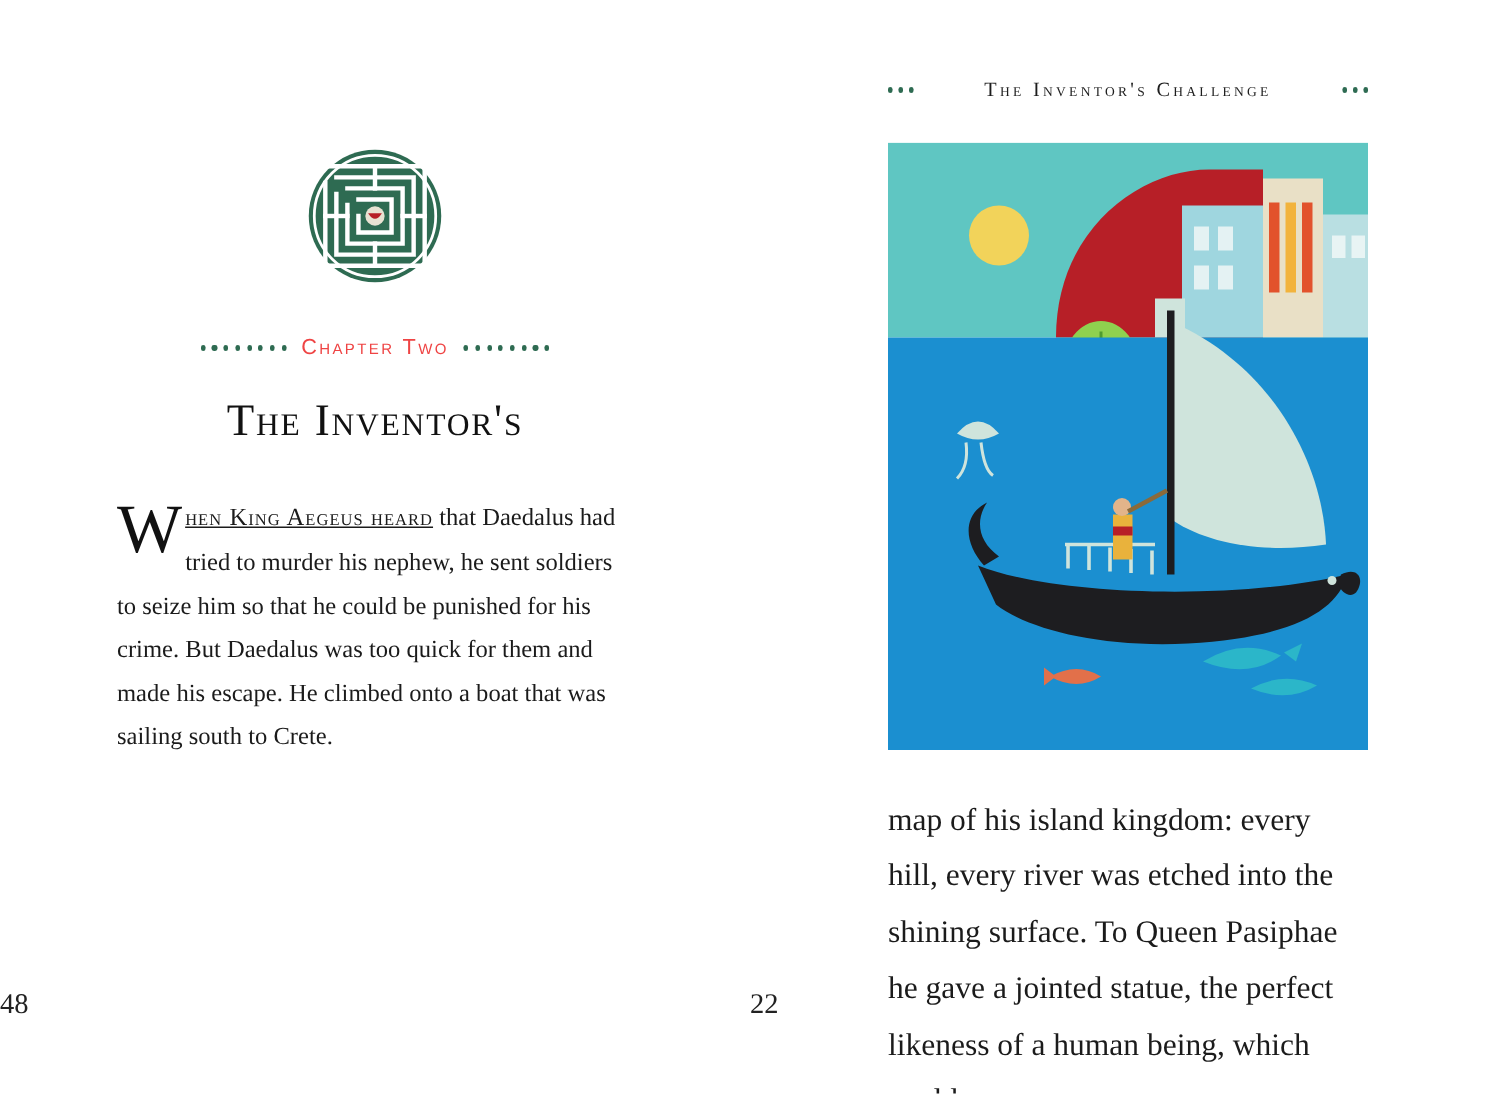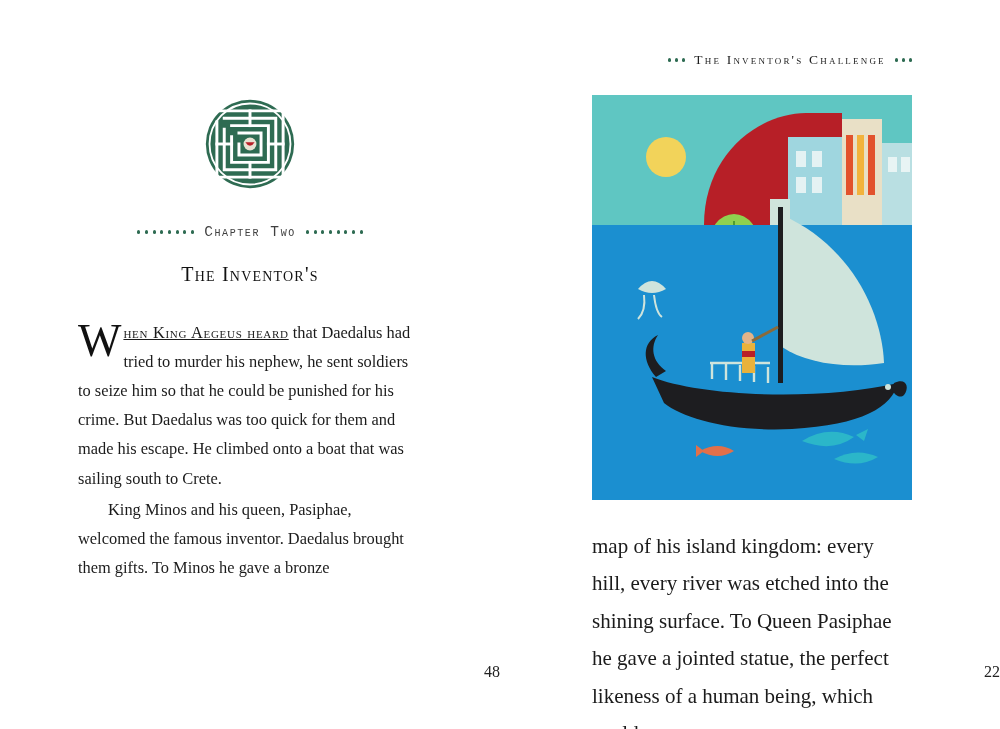--- a/index.html
+++ b/index.html
@@ -55,34 +55,34 @@
     gap: 4.5px;
   }
   .dots span {
     display: block;
     width: 3.2px;
     height: 3.2px;
     border-radius: 50%;
     background: #2e6b52;
   }
   .chapter-label {
-    font-family: Liberation Mono, monospace;
+    font-family: Liberation Sans, sans-serif;
     font-variant: small-caps;
     font-size: 14.5px;
     letter-spacing: 1.6px;
-    color: #404040;
+    color: #ef4444;
     white-space: nowrap;
   }
 
   .chapter-title {
     margin-top: 22px;
     text-align: center;
     font-family: "Liberation Serif", serif;
     font-variant: small-caps;
-    font-size: 20px;
+    font-size: 30px;
     line-height: 1.28;
     letter-spacing: 1.2px;
     color: #111111;
     font-weight: normal;
   }
 
   .body-text {
     margin-top: 30px;
     font-size: 16.4px;
     line-height: 1.78;
@@ -108,34 +108,34 @@
     font-variant: small-caps;
     letter-spacing: 0.7px;
     text-decoration: underline;
   }
 
   .folio {
     position: absolute;
     bottom: 48px;
     left: 0;
     width: 100%;
-    text-align: right;
-    font-size: 16px;
+    text-align: left;
+    font-size: 19px;
     color: #222;
   }
 
   
   .right-page {
     padding: 0 88px 0 92px;
   }
   .running-head {
     margin-top: 52px;
     display: flex;
     align-items: center;
-    justify-content: flex-end;
+    justify-content: space-between;
     gap: 9px;
   }
   .running-head .label {
     font-variant: small-caps;
     font-size: 13.5px;
     letter-spacing: 2.2px;
     color: #1d1d1d;
     white-space: nowrap;
   }
   .rh-dots {
@@ -219,21 +219,20 @@
     </div>
 
     <h1 class="chapter-title">
       <span>The Inventor's</span><br>
     </h1>
 
     <div class="body-text">
       <p>
         <span class="dropcap">W</span><span class="smallcaps-lead">hen King Aegeus heard</span><span> that Daedalus had tried to murder his nephew, he sent soldiers to seize him so that he could be punished for his crime. But Daedalus was too quick for them and made his escape. He climbed onto a boat that was sailing south to Crete.</span>
       </p>
-      <p class="indent">King Minos and his queen, Pasiphae, welcomed the famous inventor. Daedalus brought them gifts. To Minos he gave a bronze</p>
     </div>
 
     <div class="folio">48</div>
   </div>
 
   <div class="page right-page">
 
     <div class="running-head">
       <span class="rh-dots">
         <span></span>

